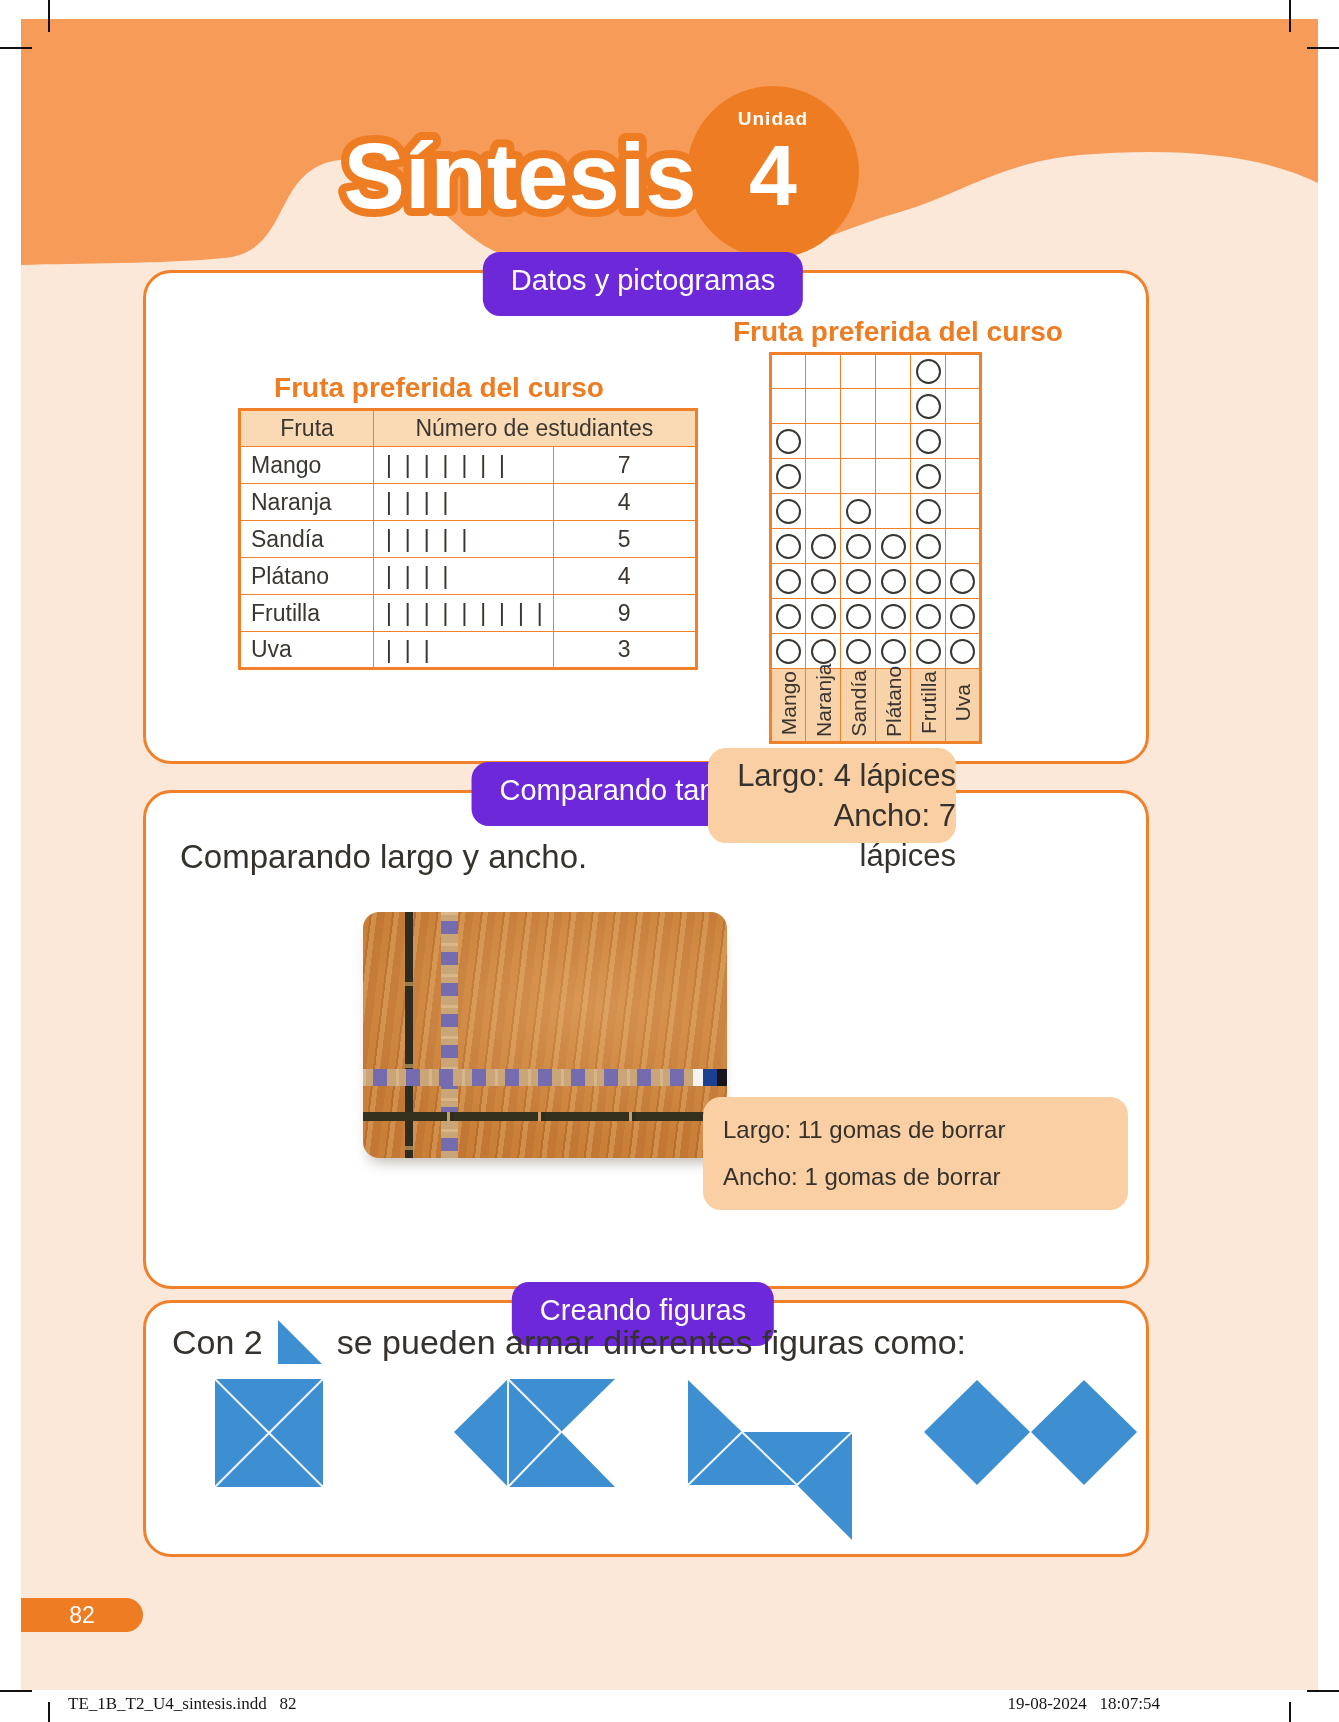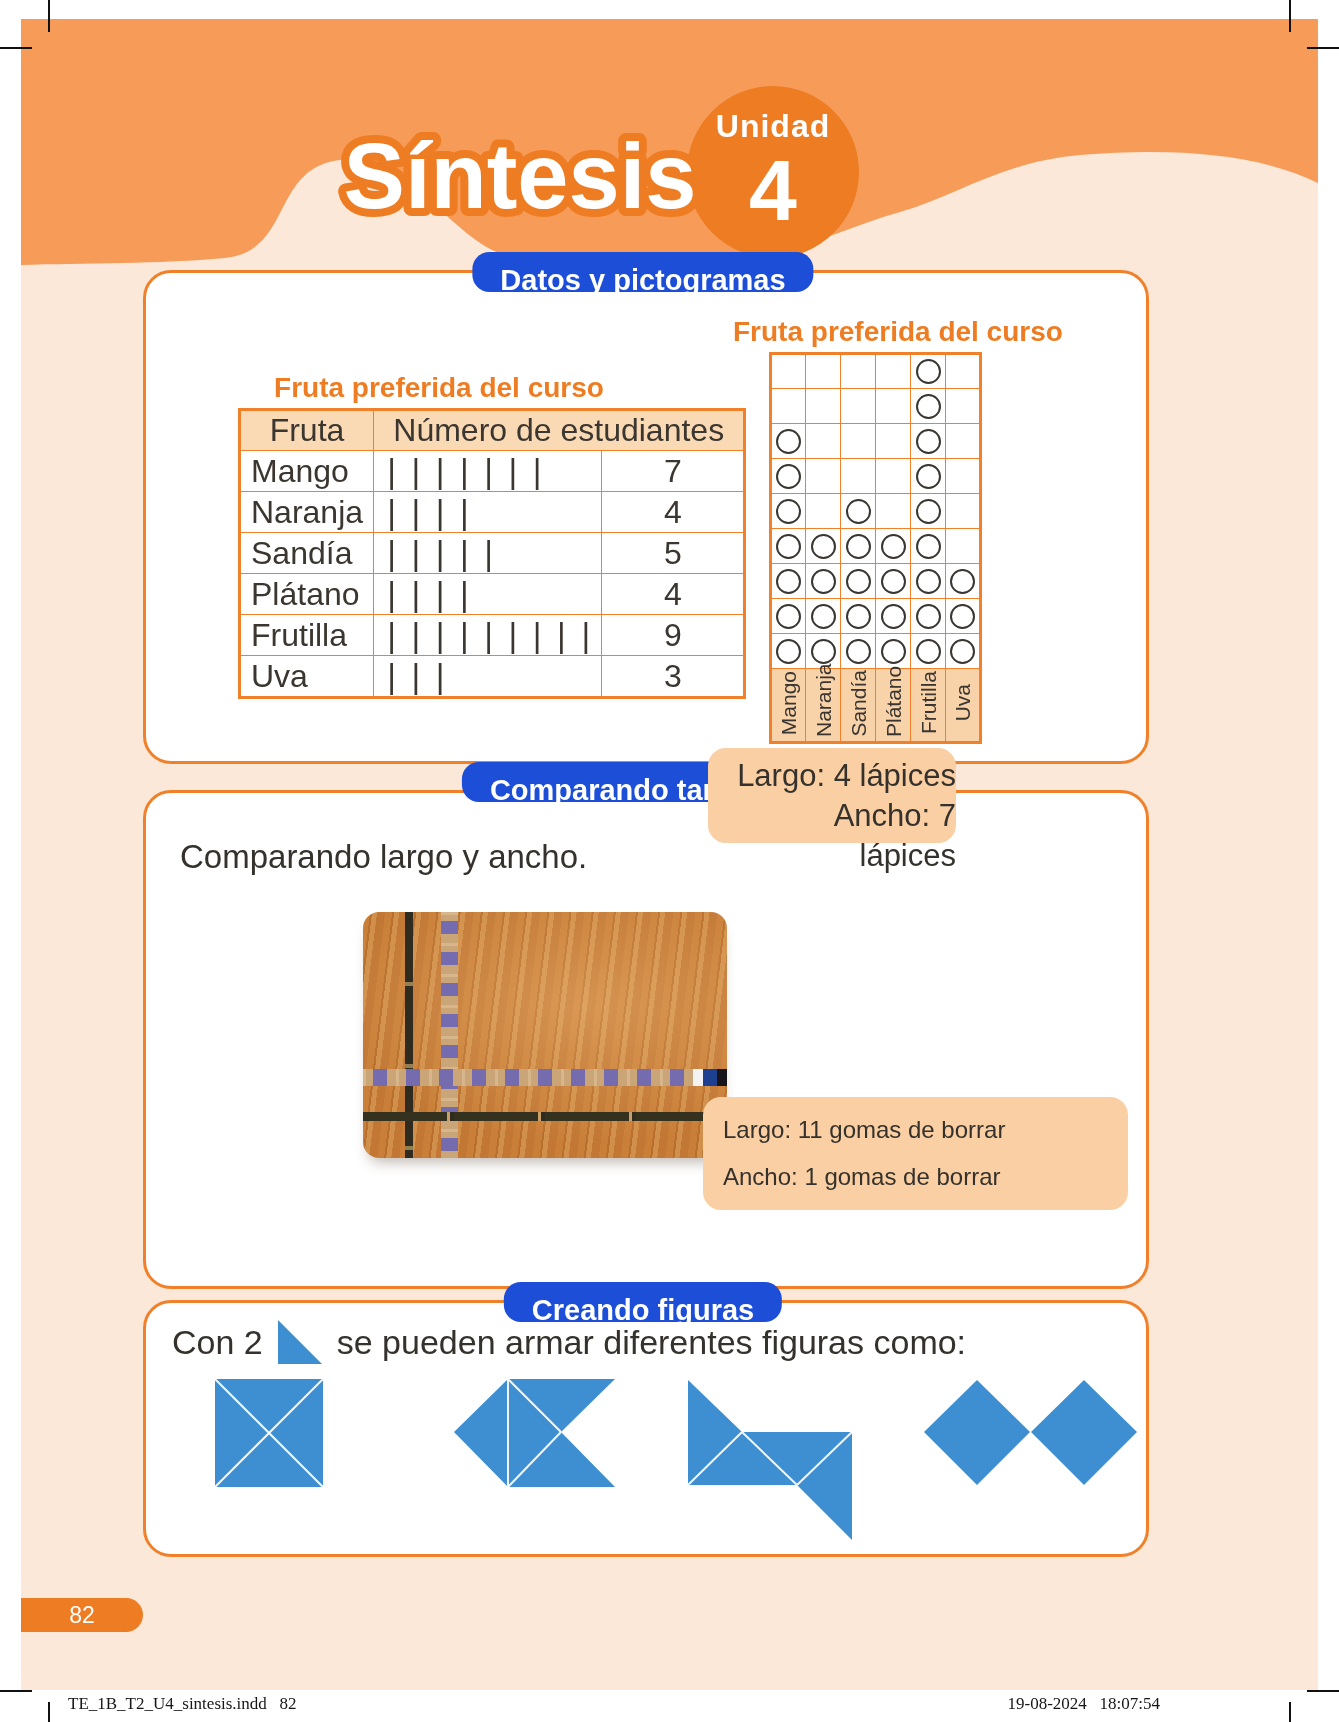--- a/index.html
+++ b/index.html
@@ -3,35 +3,35 @@
 <meta charset="utf-8">
 <style>
   html,body{margin:0;padding:0;}
   body{width:1339px;height:1722px;position:relative;background:#ffffff;
        font-family:"Liberation Sans",sans-serif;color:#3B362F;overflow:hidden;}
   .abs{position:absolute;}
   .page-bg{left:21px;top:19px;width:1297px;height:1671px;background:#FBE8D8;}
   svg.band{left:21px;top:19px;}
   .unit-circle{left:687px;top:86px;width:172px;height:172px;border-radius:50%;
     background:#EE7C22;display:flex;flex-direction:column;align-items:center;}
-  .unit-label{margin-top:22px;font-size:32px;font-weight:bold;color:#fff;letter-spacing:1px;}
+  .unit-label{margin-top:22px;font-size:19px;font-weight:bold;color:#fff;letter-spacing:1px;}
   .unit-number{font-size:86px;font-weight:bold;color:#fff;line-height:86px;margin-top:2px;}
   svg.logo{left:0;top:78px;}
   .panel{left:143px;width:1000px;background:#fff;border:3px solid #F0802A;border-radius:28px;}
   #panel-datos{top:270px;height:488px;}
   #panel-tamanos{top:790px;height:493px;}
   #panel-figuras{top:1300px;height:251px;}
-  .badge{height:40px;border-radius:17px;background:#1d4ed8;color:#fff;font-weight:bold;
+  .badge{height:64px;border-radius:17px;background:#6d28d9;color:#fff;font-weight:normal;
     font-size:29px;line-height:56px;text-align:center;padding:0 28px;left:643px;
     transform:translateX(-50%);white-space:nowrap;}
   .sec-title{color:#EE7C22;font-weight:bold;font-size:28px;text-align:center;white-space:nowrap;}
   
   table.freq{left:238px;top:408px;border-collapse:collapse;table-layout:fixed;}
   table.freq th,table.freq td{border:1.5px solid #F0802A;box-sizing:border-box;
-    height:37px;font-size:32px;color:#3B362F;overflow:hidden;}
+    height:37px;font-size:23px;color:#3B362F;overflow:hidden;}
   table.freq{border:3px solid #F0802A;}
   table.freq th{background:#FAD9B5;font-weight:normal;text-align:center;}
   td.fruit{padding-left:10px;}
   td.tally{padding-left:8px;font-family:"DejaVu Sans Mono",monospace;font-size:21px;
     letter-spacing:5px;color:#4A443E;}
   td.num{text-align:center;}
   
   table.picto{left:769px;top:352px;border-collapse:collapse;table-layout:fixed;border:3px solid #F0802A;}
   table.picto td{border:1.5px solid #F0802A;width:35px;height:35px;padding:0;box-sizing:border-box;}
   table.picto td.plabel{height:72px;background:#F8D2A8;text-align:center;vertical-align:middle;}

